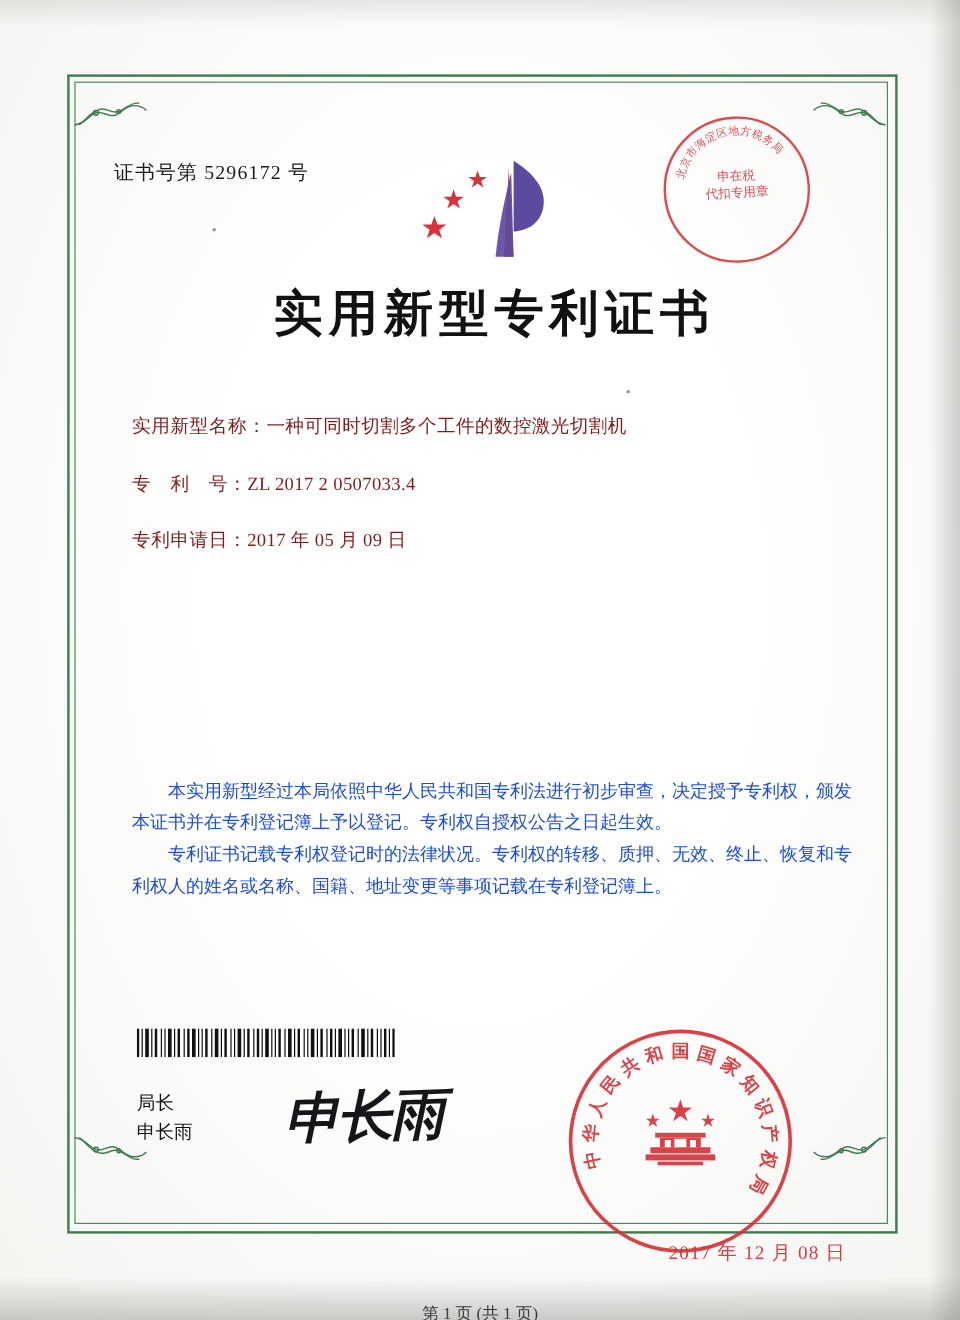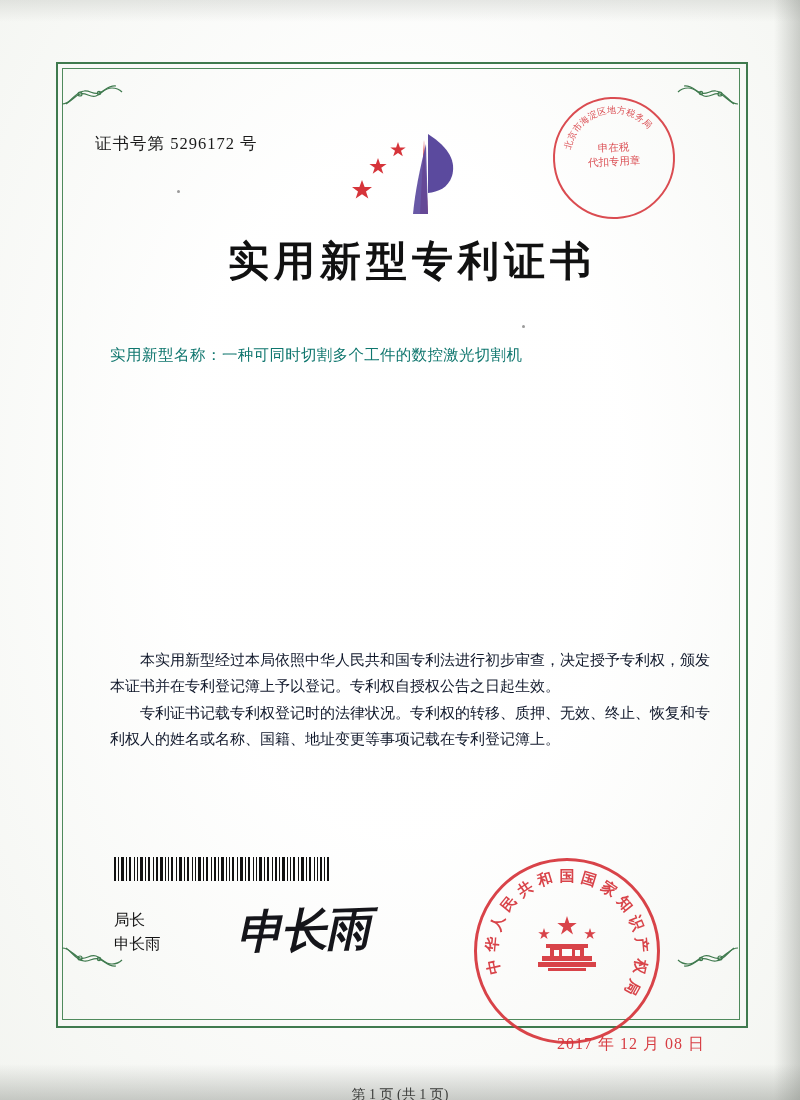--- a/index.html
+++ b/index.html
@@ -139,35 +139,35 @@
     padding-left: 24px;
   }
 
   .fields {
     position: absolute;
     left: 48px; top: 277px;
     width: 600px;
   }
   .field {
     font-size: 15.5px;
-    color: #0f766e;
+    color: #7f1d1d;
     margin-bottom: 26.5px;
     white-space: nowrap;
     font-family: Liberation Serif, serif;
   }
   .field .lab { letter-spacing: 0.5px; }
   .field .val { letter-spacing: 0.3px; }
 
   .body-text {
     position: absolute;
     left: 48px; top: 580px;
     width: 600px;
     font-size: 15px;
     line-height: 25.5px;
-    color: #0f172a;
+    color: #1d4ed8;
     text-align: justify;
     font-family: "Liberation Serif", serif;
   }
   .body-text p { margin: 0 0 2px 0; text-indent: 30px; }
 
   .barcode {
     position: absolute;
     left: 52px; top: 789px;
     width: 215px; height: 24px;
   }
@@ -325,20 +325,26 @@
       <div class="st-center">
         申在税<br>代扣专用章
       </div>
     </div>
 
     <div class="title">实用新型专利证书</div>
 
     <div class="fields">
       <div class="field">
         <span class="lab">实用新型名称：</span><span class="val">一种可同时切割多个工件的数控激光切割机</span>
+      </div>
+      <div class="field">
+        <span class="lab">专　利　号：</span><span class="val">ZL 2017 2 0507033.4</span>
+      </div>
+      <div class="field">
+        <span class="lab">专利申请日：</span><span class="val">2017 年 05 月 09 日</span>
       </div>
     </div>
 
     <div class="body-text">
       <p>本实用新型经过本局依照中华人民共和国专利法进行初步审查，决定授予专利权，颁发本证书并在专利登记簿上予以登记。专利权自授权公告之日起生效。</p>
       <p>专利证书记载专利权登记时的法律状况。专利权的转移、质押、无效、终止、恢复和专利权人的姓名或名称、国籍、地址变更等事项记载在专利登记簿上。</p>
     </div>
 
     <div class="barcode">
       <svg viewBox="0 0 215 24" preserveAspectRatio="none">

